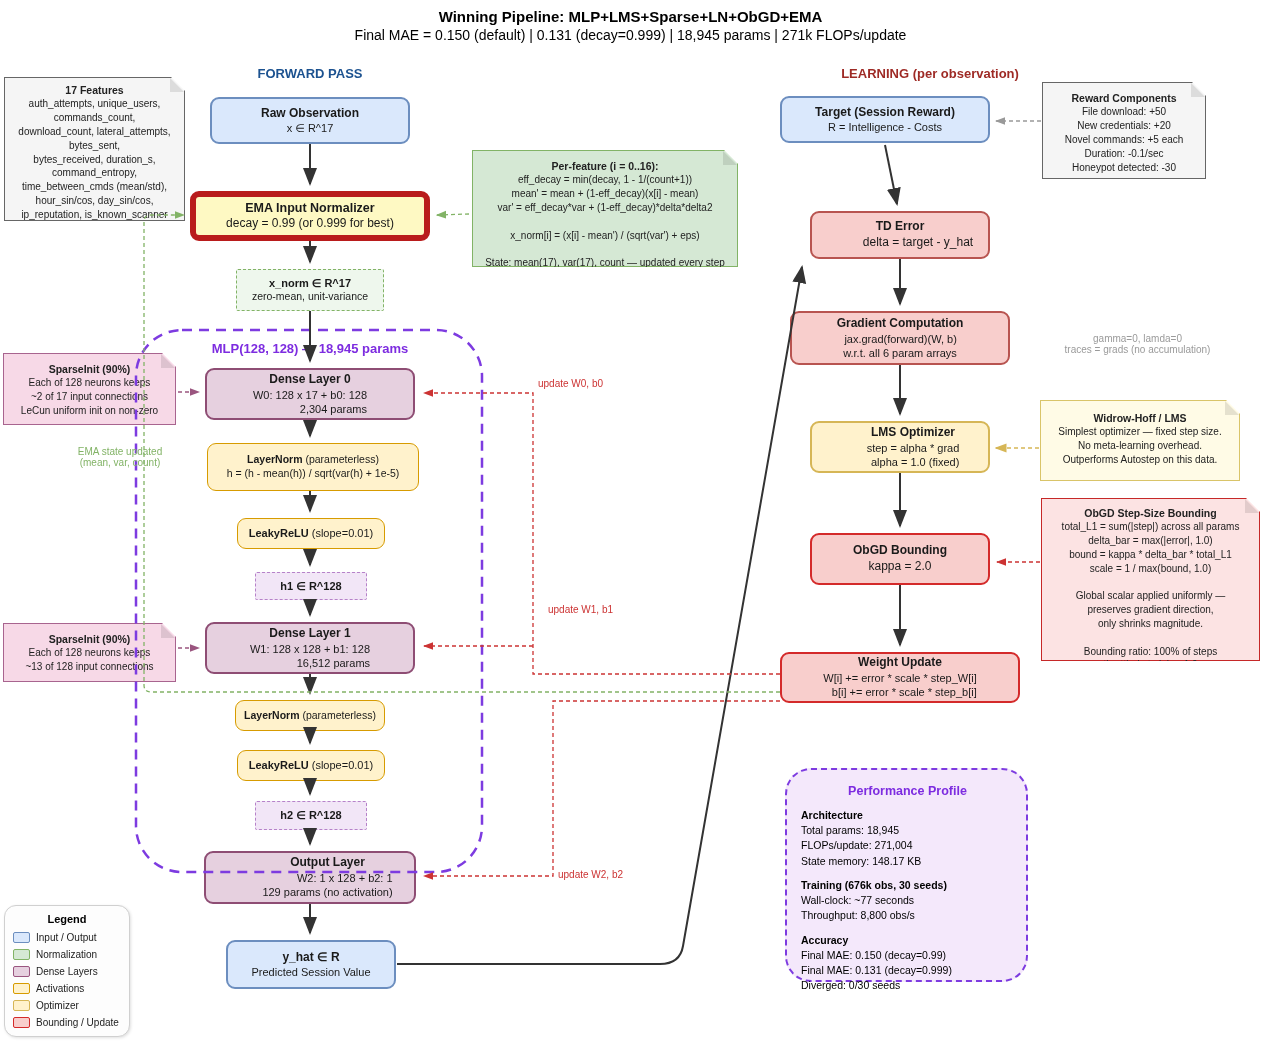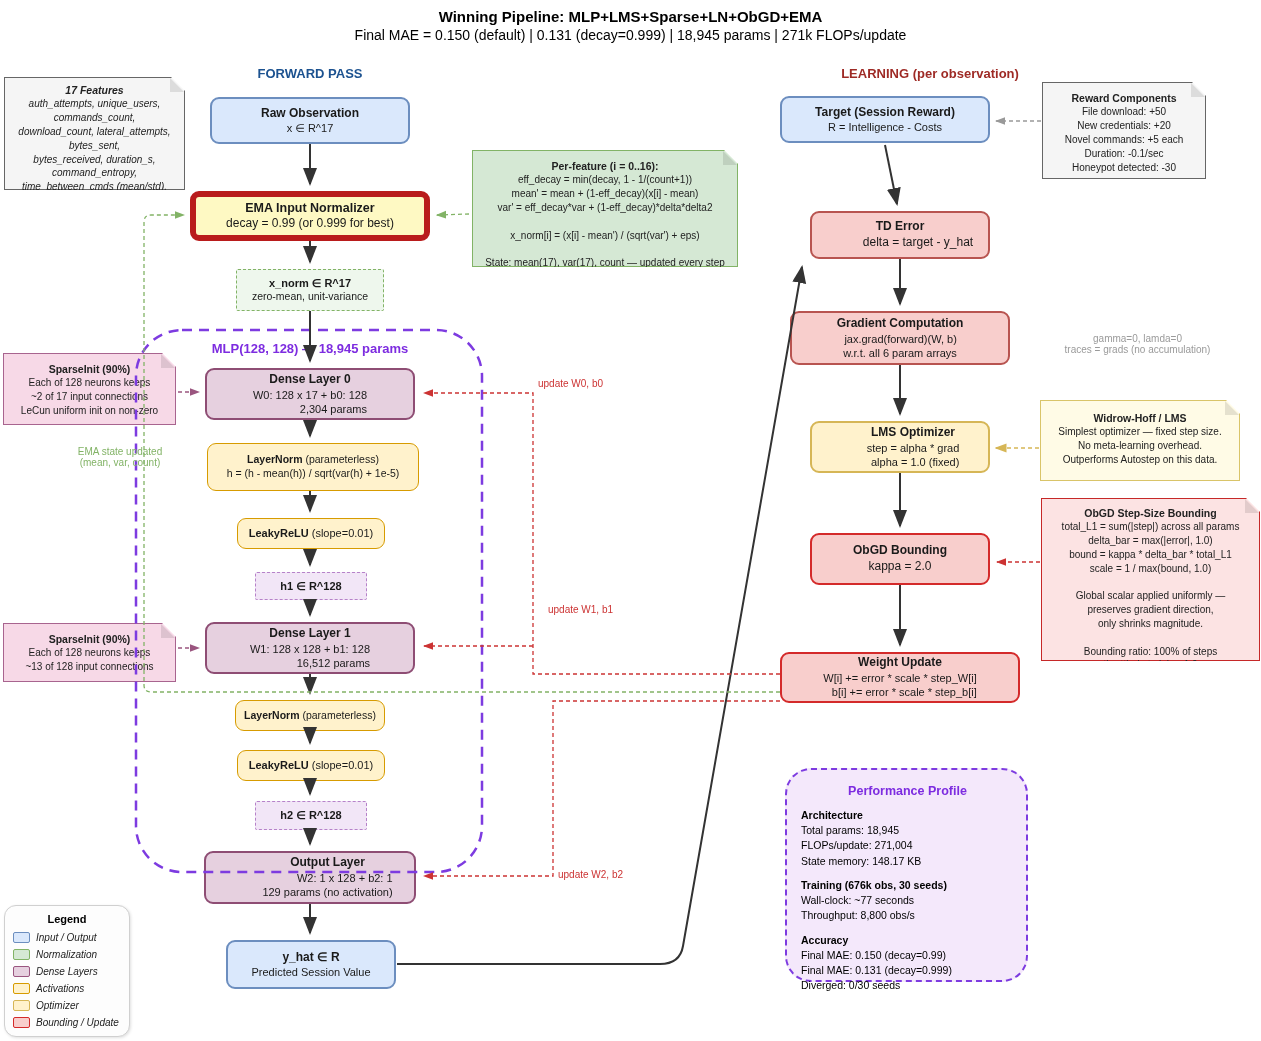--- a/index.html
+++ b/index.html
@@ -52,21 +52,21 @@
   .perf .sec { font-size:10.5px; line-height:1.45; }
   .perf .sec b { display:block; }
   .perf .gap { height:9px; }
 
   .legend { position:absolute; left:4px; top:905px; width:126px; height:132px;
             background:#fdfdfd; border:1px solid #d0d0d0; border-radius:12px;
             box-shadow:1px 1px 3px rgba(0,0,0,0.12); padding:7px 8px; z-index:9; }
   .legend h4 { text-align:center; font-size:11px; margin-bottom:4px; }
   .lrow { display:flex; align-items:center; gap:6px; height:17px; }
   .sw { width:17px; height:11px; border-radius:2px; border:1.5px solid #999; flex:0 0 auto; }
-  .lrow span { font-size:10px; color:#222;font-style:italic; }
+  .lrow span { font-size:10px; color:#222; }
   .sw.c-io  { background:#dae8fc; border-color:#6c8ebf; }
   .sw.c-nm  { background:#d5e8d4; border-color:#82b366; }
   .sw.c-dl  { background:#e6d0df; border-color:#9a557f; }
   .sw.c-ac  { background:#fff2cc; border-color:#d79b00; }
   .sw.c-op  { background:#fff2cc; border-color:#d6b656; }
   .sw.c-bd  { background:#f8cecc; border-color:#d42a2a; }
 
   .flabel { position:absolute; z-index:30; font-size:10px; }
   .red-lab { color:#cc3333; }
   .green-lab { color:#82b366; text-align:center; white-space:pre-line; }
@@ -78,21 +78,21 @@
 <body>
 
 <div id="canvas">
 
   <div class="ttl t1">Winning Pipeline: MLP+LMS+Sparse+LN+ObGD+EMA</div>
   <div class="ttl t2">Final MAE = 0.150 (default) | 0.131 (decay=0.999) | 18,945 params | 271k FLOPs/update</div>
 
   <div class="colhdr fwd" style="left:210px;top:66px;width:200px;">FORWARD PASS</div>
   <div class="colhdr lrn" style="left:805px;top:66px;width:250px;">LEARNING (per observation)</div>
 
-  <div class="note gray-note" style="left:4px;top:77px;width:181px;height:113px;font-style:italic;">
+  <div class="note gray-note" style="left:4px;top:77px;width:181px;height:144px;">
     <div class="nt">17 Features</div>
     <div class="pre">auth_attempts, unique_users,
 commands_count,
 download_count, lateral_attempts,
 bytes_sent,
 bytes_received, duration_s,
 command_entropy,
 time_between_cmds (mean/std),
 hour_sin/cos, day_sin/cos,
 ip_reputation, is_known_scanner</div>

